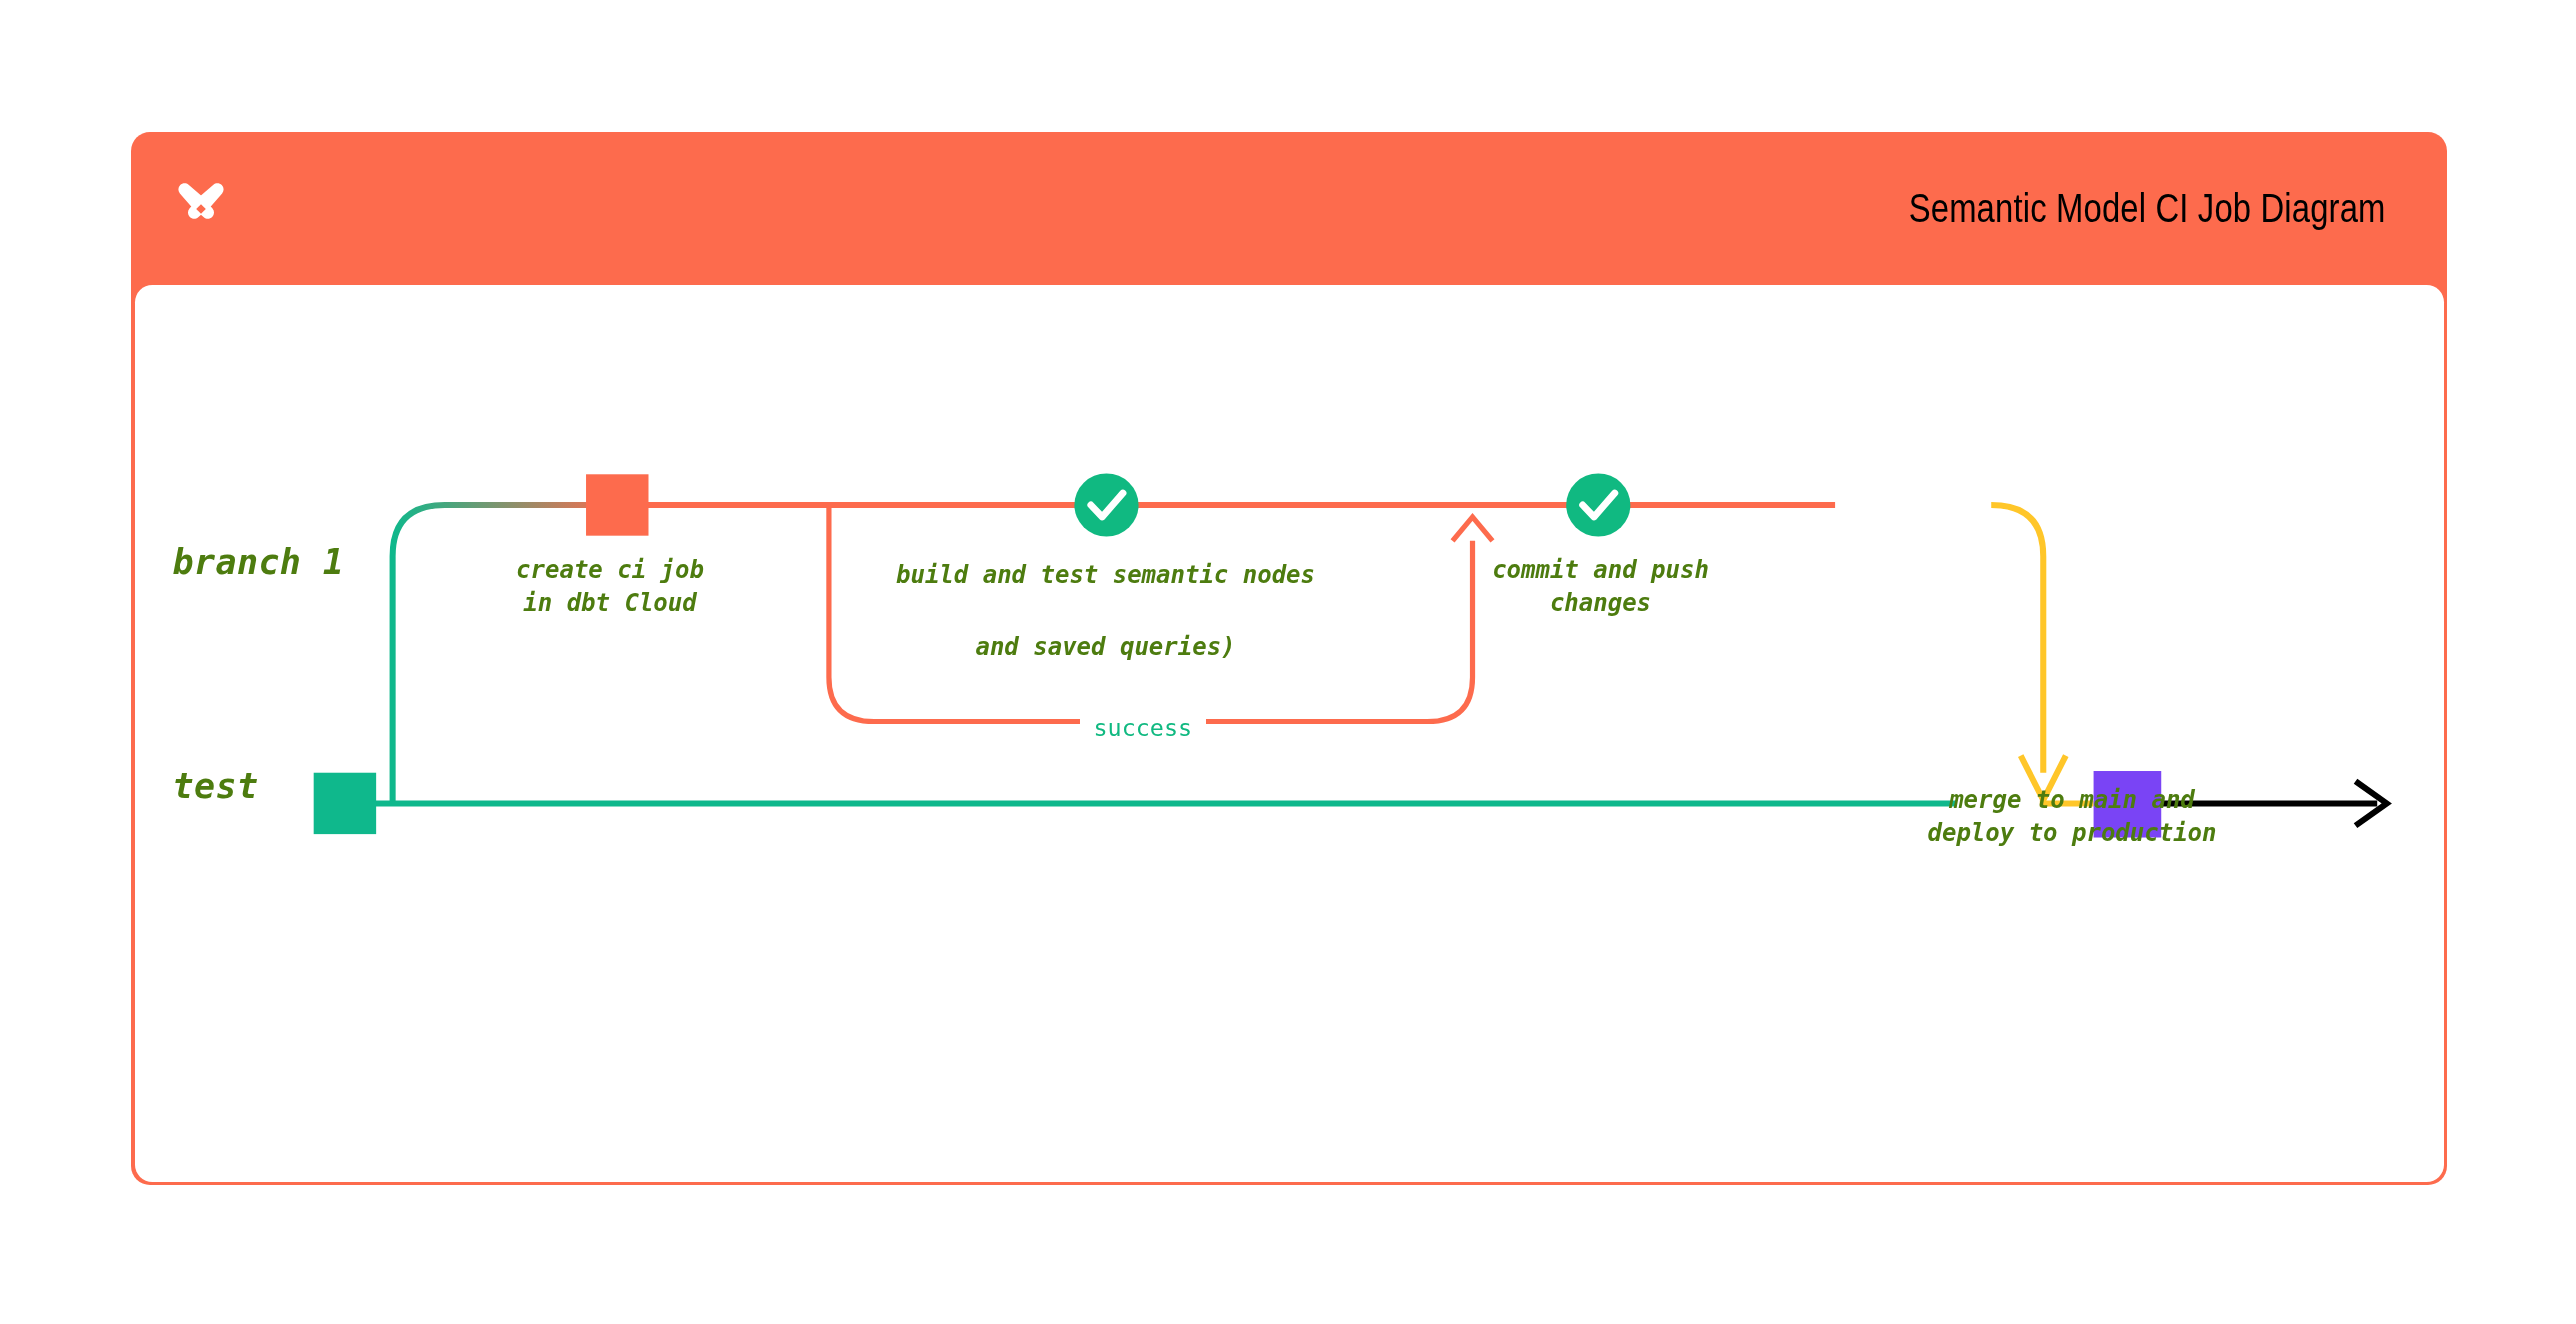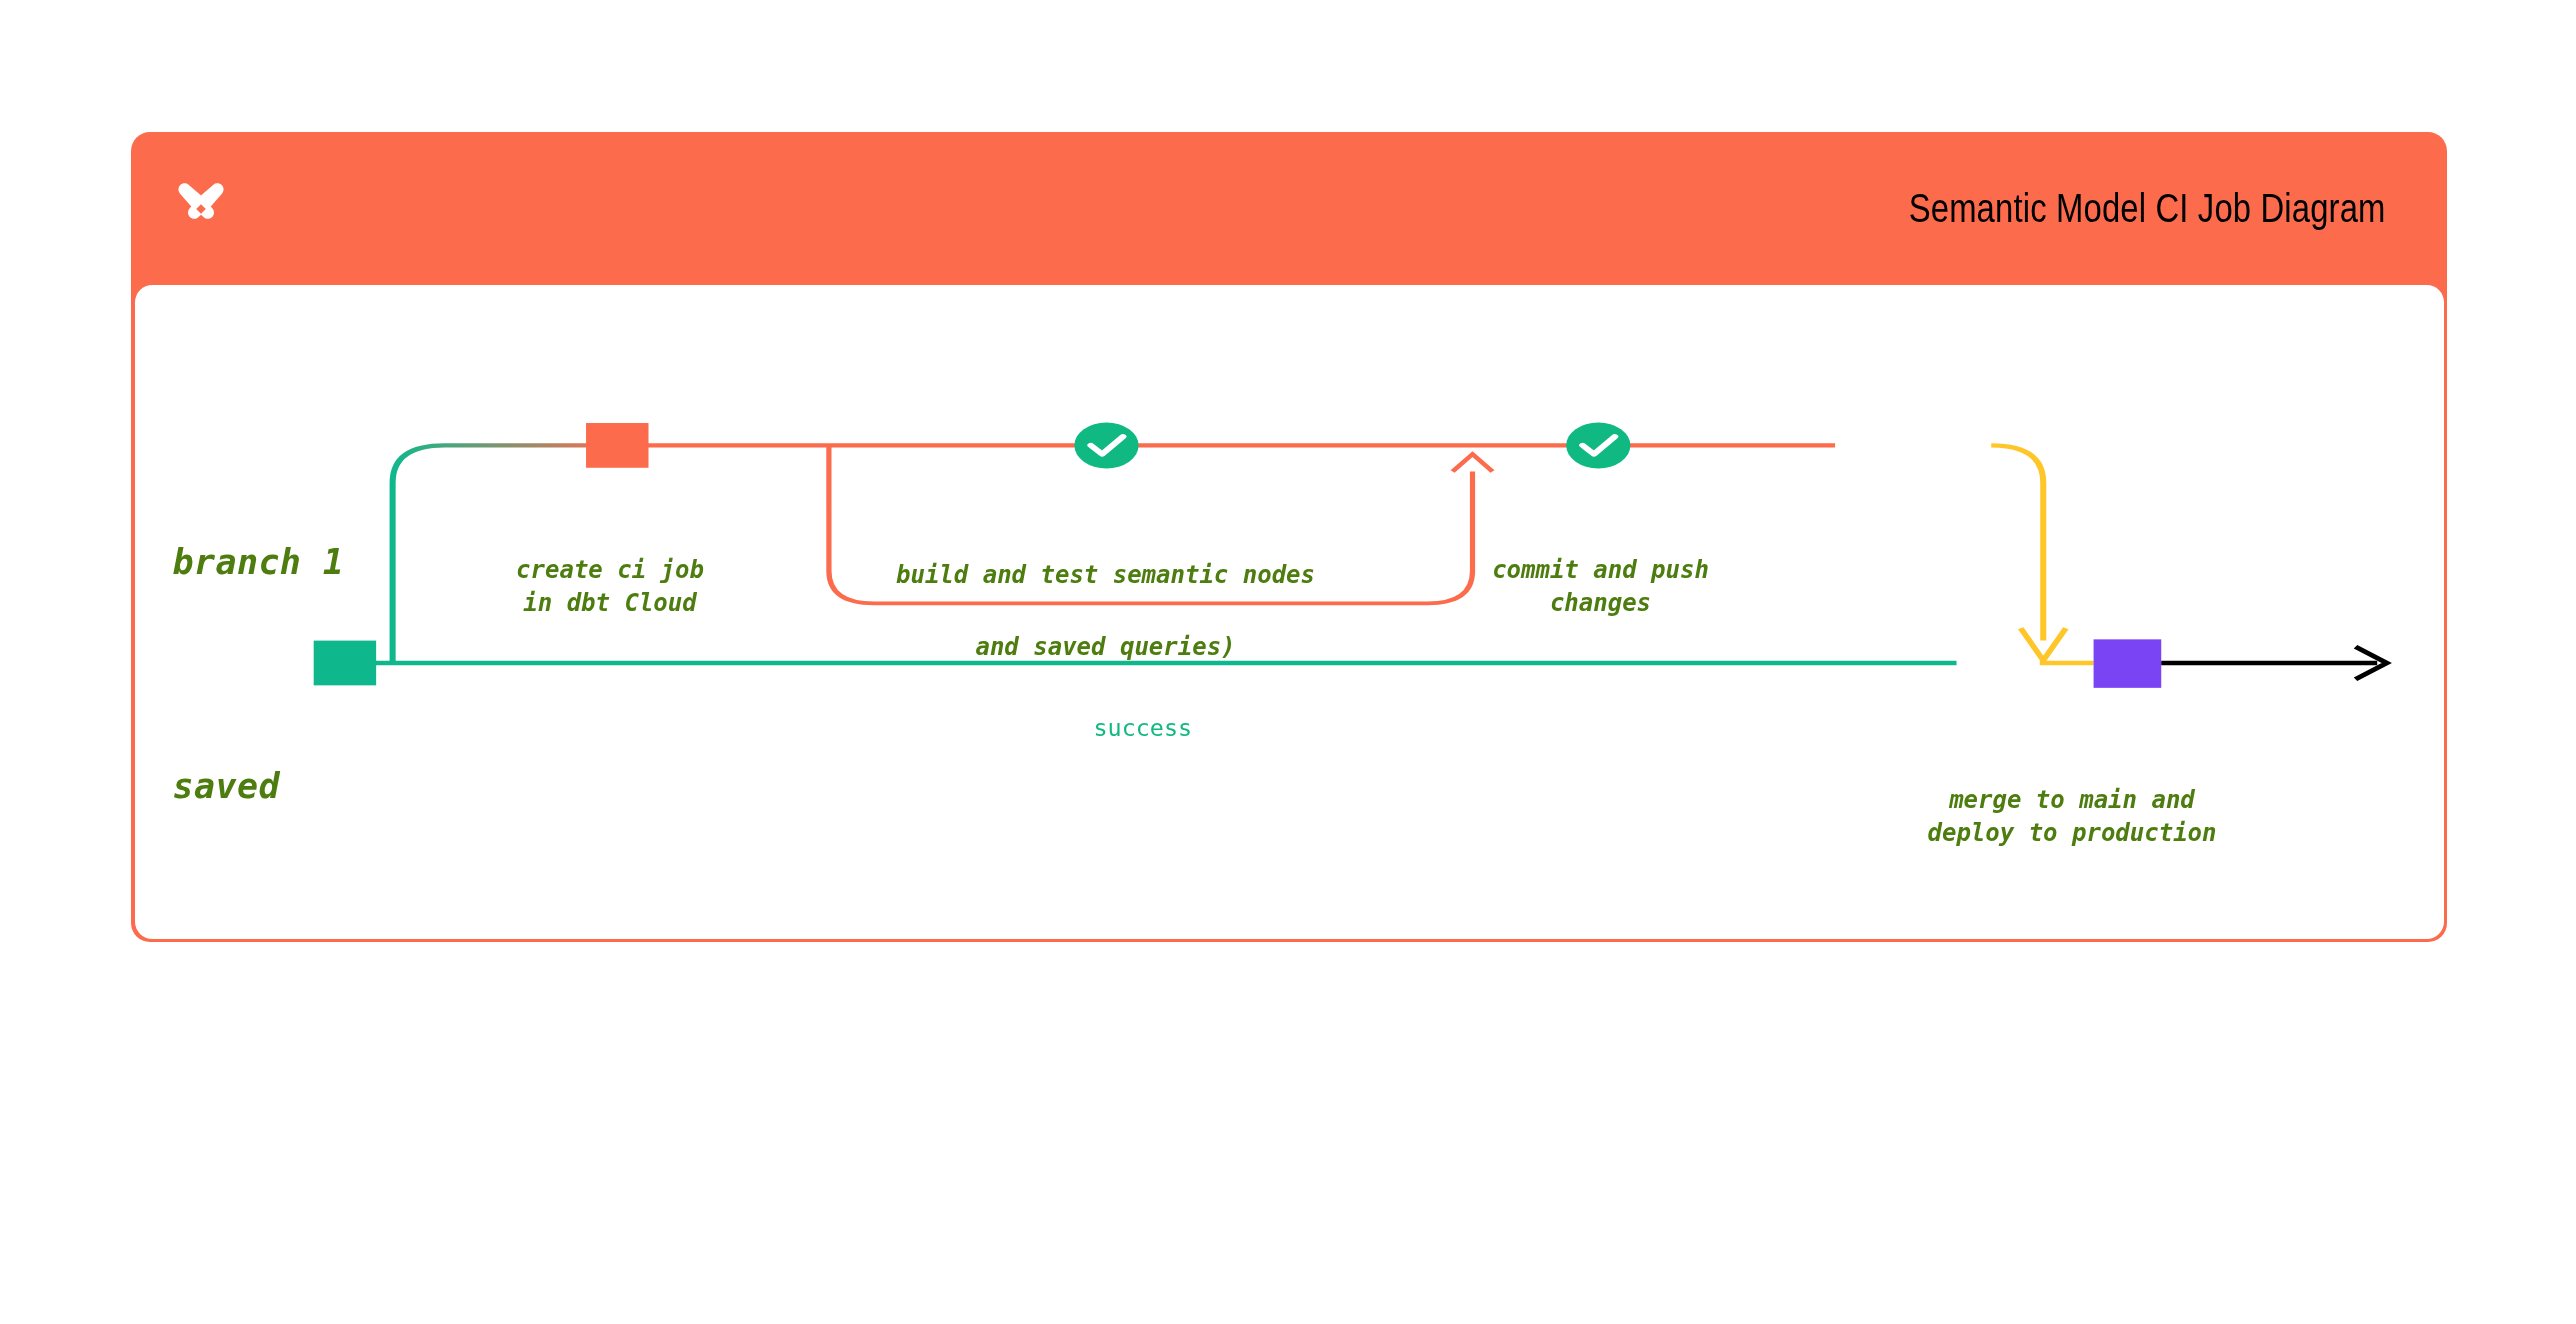--- a/index.html
+++ b/index.html
@@ -19,21 +19,21 @@
     width: 2576px;
     height: 1324px;
   }
 
   
   .card {
     position: absolute;
     left: 131px;
     top: 132px;
     width: 2316px;
-    height: 810px;
+    height: 1053px;
     border-radius: 19px;
     background: #FD6B4D;
     box-sizing: border-box;
   }
 
   .card-header {
     position: absolute;
     left: 0;
     top: 0;
     width: 100%;
@@ -184,21 +184,21 @@
 
           <g>
             <circle cx="1687" cy="258" r="37" fill="#10B981"></circle>
             <path d="M 1669 258 L 1682 272 L 1706 244" fill="none" stroke="#ffffff" stroke-width="8" stroke-linecap="round" stroke-linejoin="round"></path>
           </g>
         </svg>
       </div>
 
       <div class="lbl branch-name" style="left:38px; top:256px;">branch 1</div>
 
-      <div class="lbl branch-name" style="left:38px; top:480px;">saved</div>
+      <div class="lbl branch-name" style="left:38px; top:480px;">test</div>
 
       <div class="lbl node-cap" style="left:328px; top:271px; width:295px;">create ci job</div>
       <div class="lbl node-cap" style="left:328px; top:304px; width:295px;">in dbt Cloud</div>
 
       <div class="lbl node-cap" style="left:624px; top:276px; width:694px;">build and test semantic nodes</div>
       <div class="lbl node-cap" style="left:624px; top:348px; width:694px;">and saved queries)</div>
 
       <div class="lbl node-cap" style="left:1223px; top:271px; width:486px;">commit and push</div>
       <div class="lbl node-cap" style="left:1634px; top:501px; width:607px;">merge to main and</div>
 

